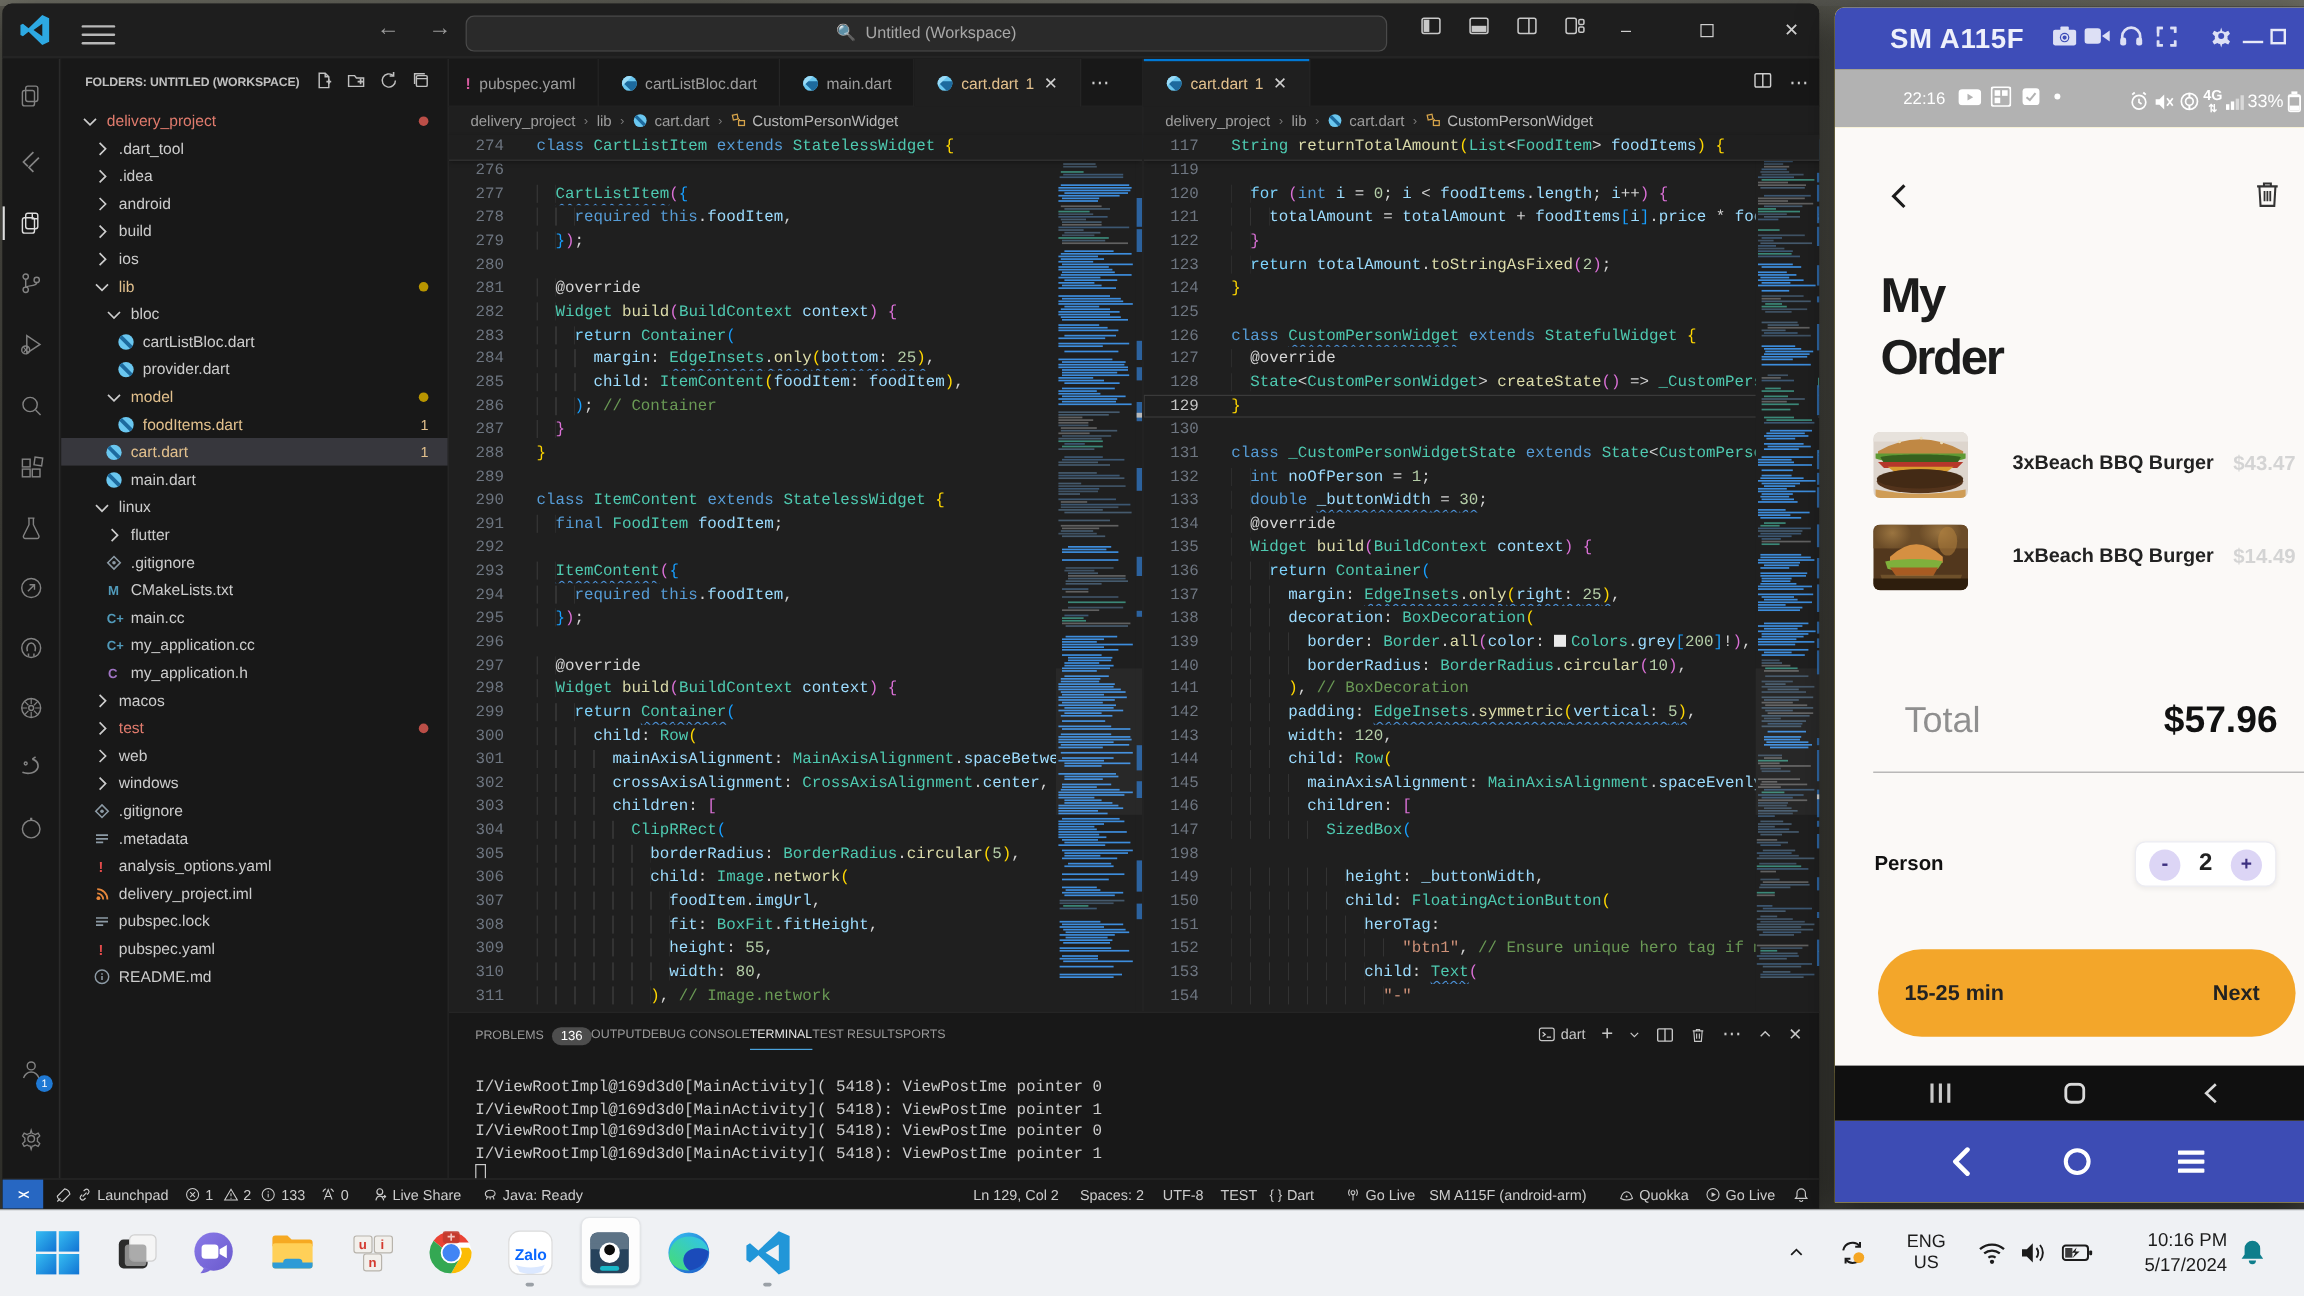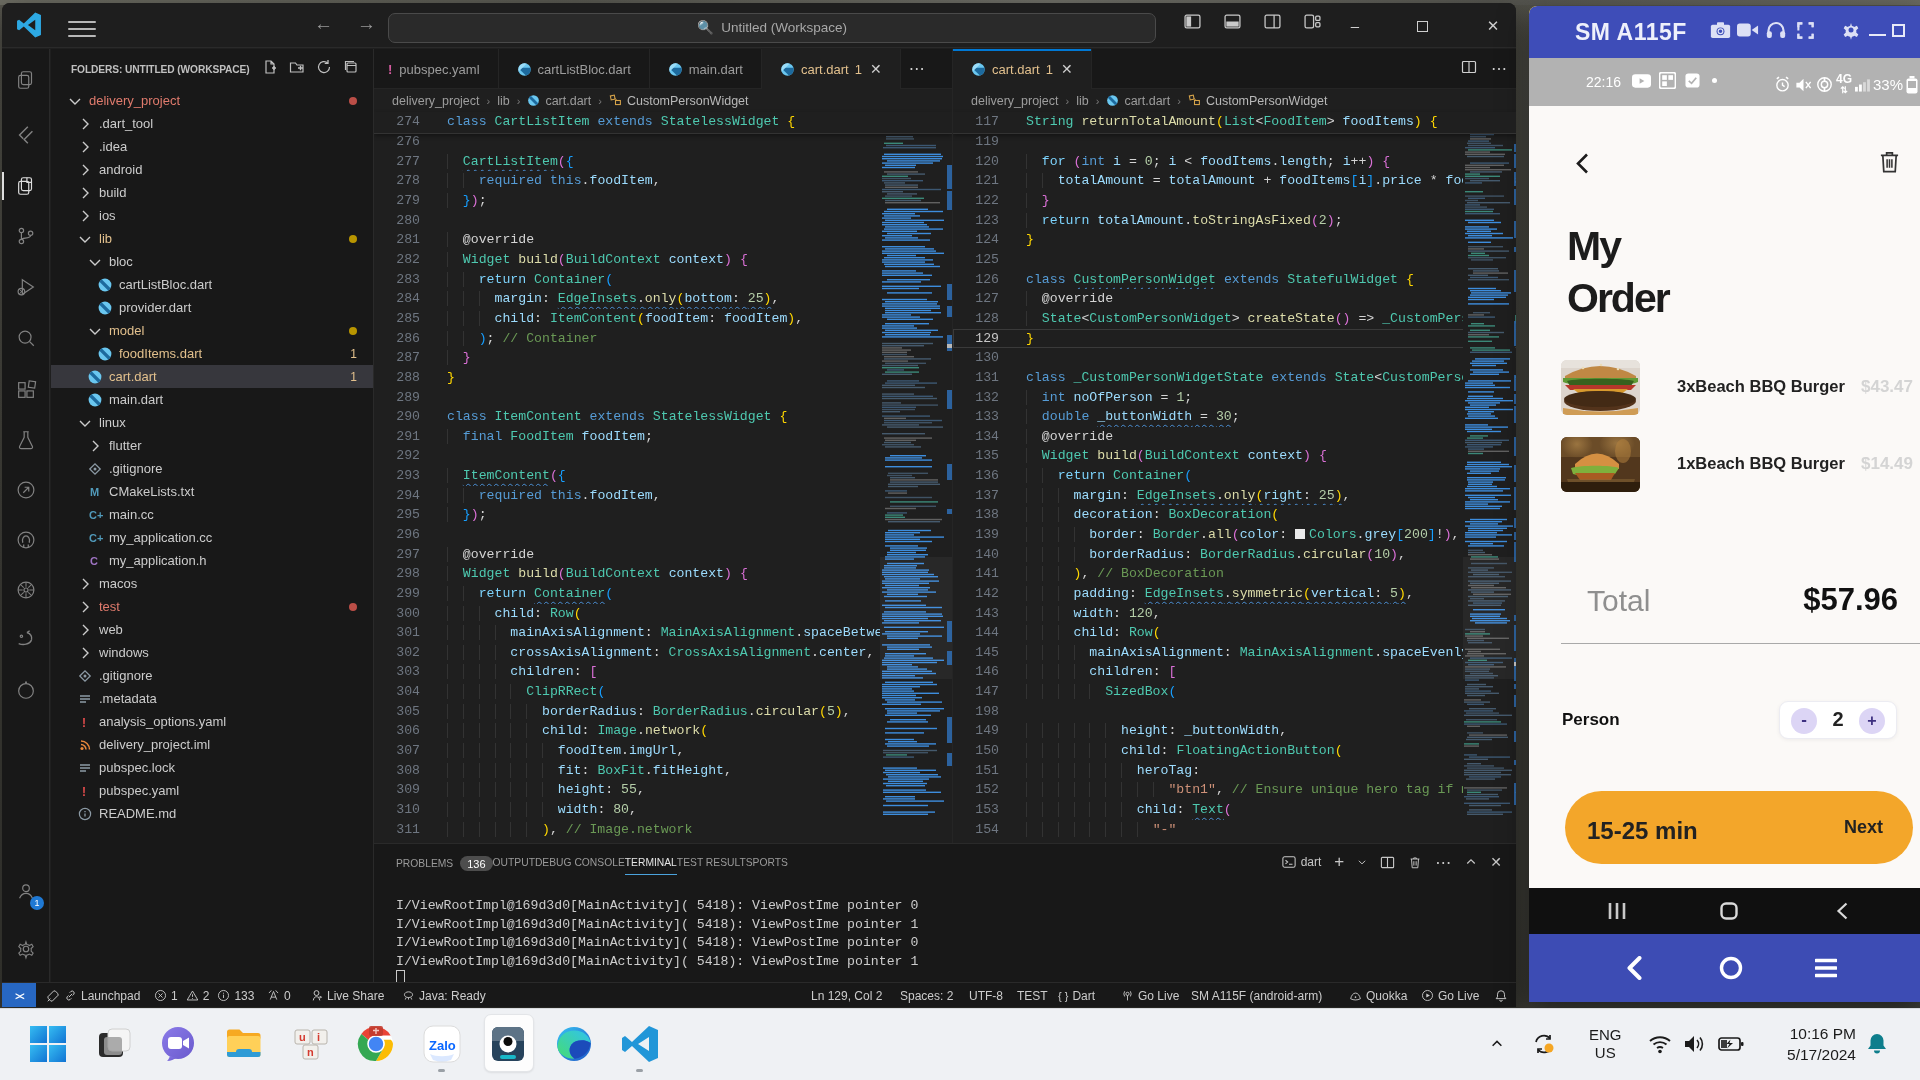--- a/index.html
+++ b/index.html
@@ -106,21 +106,21 @@
 .totrow{position:absolute;left:58px;right:24px;top:478px}
 .totrow .t1{font-size:30px;color:#8f8f8f}
 .totrow .t2{position:absolute;right:0;top:-2px;font-size:31px;font-weight:700;color:#111}
 .divider{position:absolute;left:32px;right:0;top:537px;height:1px;background:#a9a9a9}
 .personrow{position:absolute;left:33px;right:24px;top:595px;height:40px}
 .personrow .lb{position:absolute;left:0;top:9px;font-size:17px;font-weight:700;color:#111}
 .stepper{position:absolute;right:1px;top:0;width:118px;height:38px;background:#fff;border:1px solid #ececf2;border-radius:9px;box-shadow:0 1px 4px rgba(0,0,0,.06)}
 .scirc{position:absolute;top:6px;width:26px;height:26px;border-radius:50%;background:#dcd5f5;color:#3d3080;font-weight:700;text-align:center}
 .stepper .num{position:absolute;left:0;right:0;top:6px;text-align:center;font-size:20px;font-weight:700;color:#222}
 .nextbtn{position:absolute;left:36px;right:9px;top:685px;height:73px;background:#f3a62a;border-radius:37px;color:#222}
-.nextbtn .t1{position:absolute;left:51px;top:26px;font-size:24px;font-weight:700}
+.nextbtn .t1{position:absolute;left:51px;top:26px;font-size:18px;font-weight:700}
 .nextbtn .t2{position:absolute;right:30px;top:26px;font-size:18px;font-weight:700}
 .anav{position:absolute;left:0;right:0;top:882px;height:46px;background:#101010}
 .snav{position:absolute;left:0;right:0;top:928px;height:68px;background:#3d4cb4}
 
 #taskbar{position:absolute;left:0;top:1008px;width:1920px;height:72px;background:#eff1f4;border-top:1px solid #d8dade}
 .tkicon{position:absolute;top:1024px;width:40px;height:40px}
 .tkdot{position:absolute;top:1069px;width:7px;height:3px;border-radius:2px;background:#9aa0a6}
 .tkhl{position:absolute;left:484px;top:1014px;width:50px;height:58px;background:#fdfdfd;border:1px solid #e3e5e8;border-radius:7px;box-shadow:0 1px 2px rgba(0,0,0,.08)}
 .tray{position:absolute;top:1008px;height:72px;display:flex;align-items:center;color:#1b1b1b}
 .engus{font-size:15px;text-align:center;line-height:18px}

